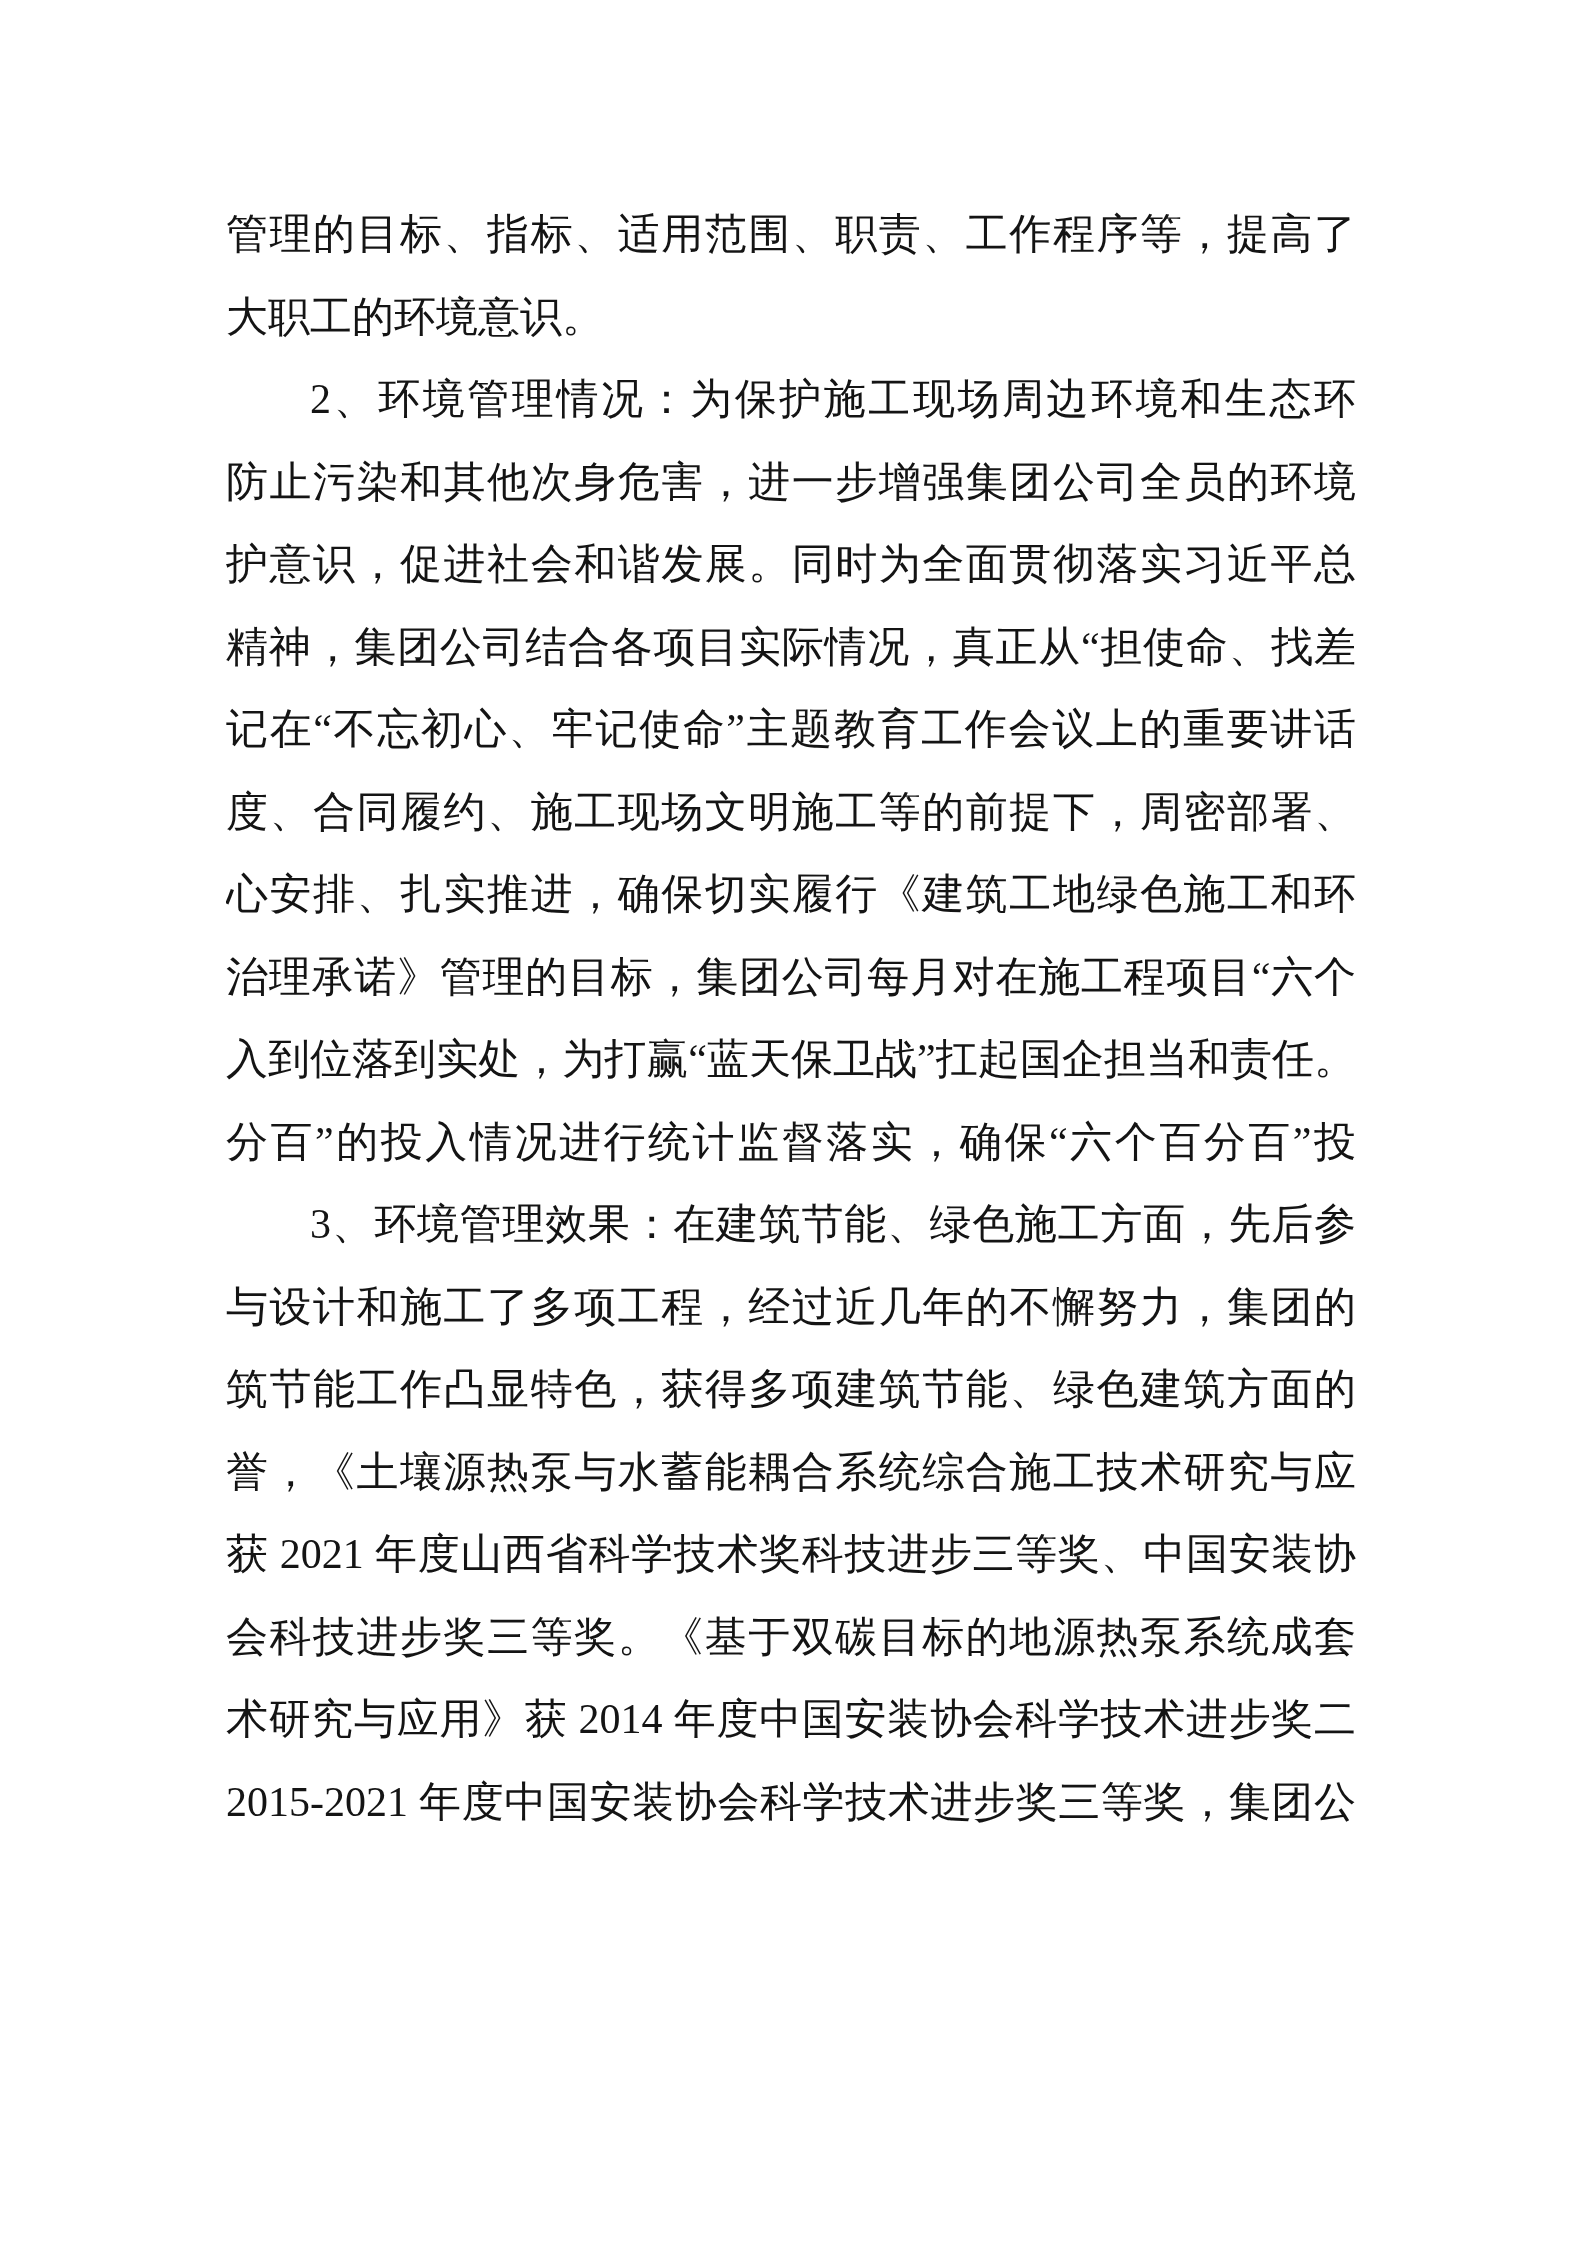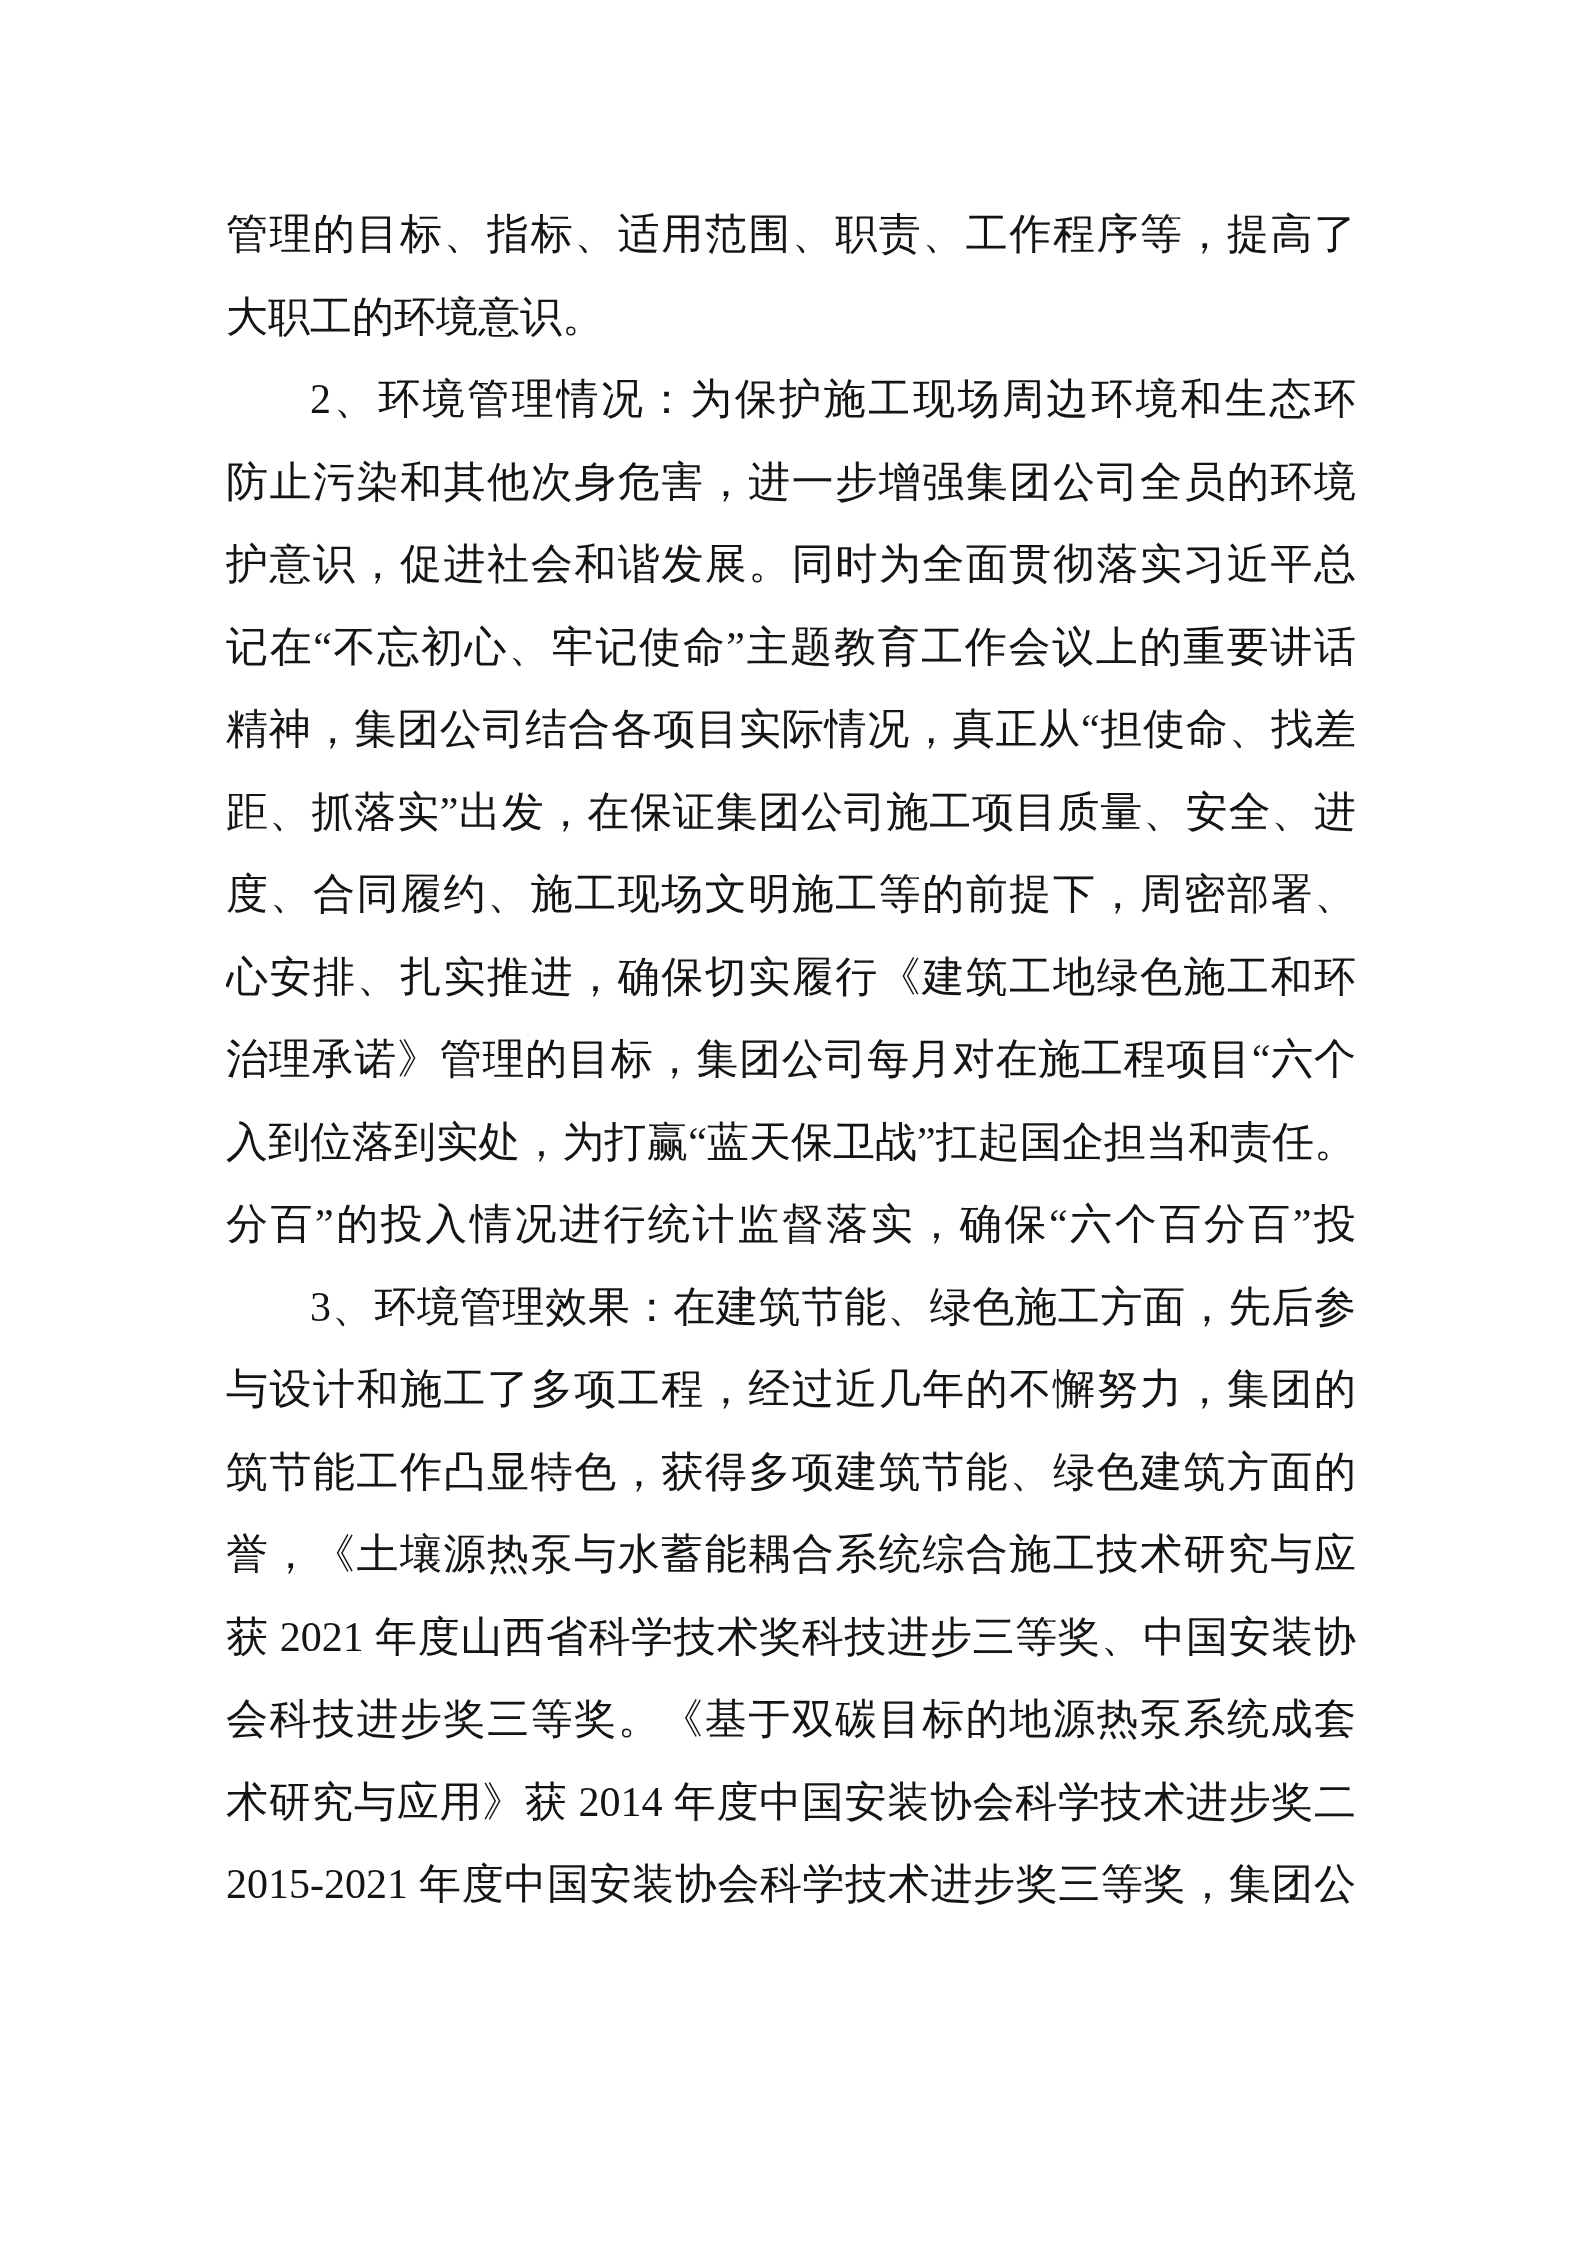--- a/index.html
+++ b/index.html
@@ -43,23 +43,22 @@
 </head>
 <body>
 
 <div class="page">
   <div class="text-block" style="color: rgb(20, 20, 20);">
       <div class="line">管理的目标、指标、适用范围、职责、工作程序等，提高了广</div>
       <div class="line no-fill">大职工的环境意识。</div>
       <div class="line indent">2、环境管理情况：为保护施工现场周边环境和生态环境，</div>
       <div class="line">防止污染和其他次身危害，进一步增强集团公司全员的环境保</div>
       <div class="line">护意识，促进社会和谐发展。同时为全面贯彻落实习近平总书</div>
+      <div class="line">精神，集团公司结合各项目实际情况，真正从“担使命、找差</div>
       <div class="line">记在“不忘初心、牢记使命”主题教育工作会议上的重要讲话</div>
-      <div class="line">精神，集团公司结合各项目实际情况，真正从“担使命、找差</div>
-      <div class="line">距、抓落实”出发，在保证集团公司施工项目质量、安全、进</div>
       <div class="line">度、合同履约、施工现场文明施工等的前提下，周密部署、精</div>
       <div class="line">心安排、扎实推进，确保切实履行《建筑工地绿色施工和环保</div>
       <div class="line">治理承诺》管理的目标，集团公司每月对在施工程项目“六个百</div>
       <div class="line">入到位落到实处，为打赢“蓝天保卫战”扛起国企担当和责任。</div>
       <div class="line">分百”的投入情况进行统计监督落实，确保“六个百分百”投</div>
       <div class="line indent">3、环境管理效果：在建筑节能、绿色施工方面，先后参</div>
       <div class="line">与设计和施工了多项工程，经过近几年的不懈努力，集团的建</div>
       <div class="line">筑节能工作凸显特色，获得多项建筑节能、绿色建筑方面的荣</div>
       <div class="line">誉，《土壤源热泵与水蓄能耦合系统综合施工技术研究与应用》</div>
       <div class="line">获 2021 年度山西省科学技术奖科技进步三等奖、中国安装协</div>

